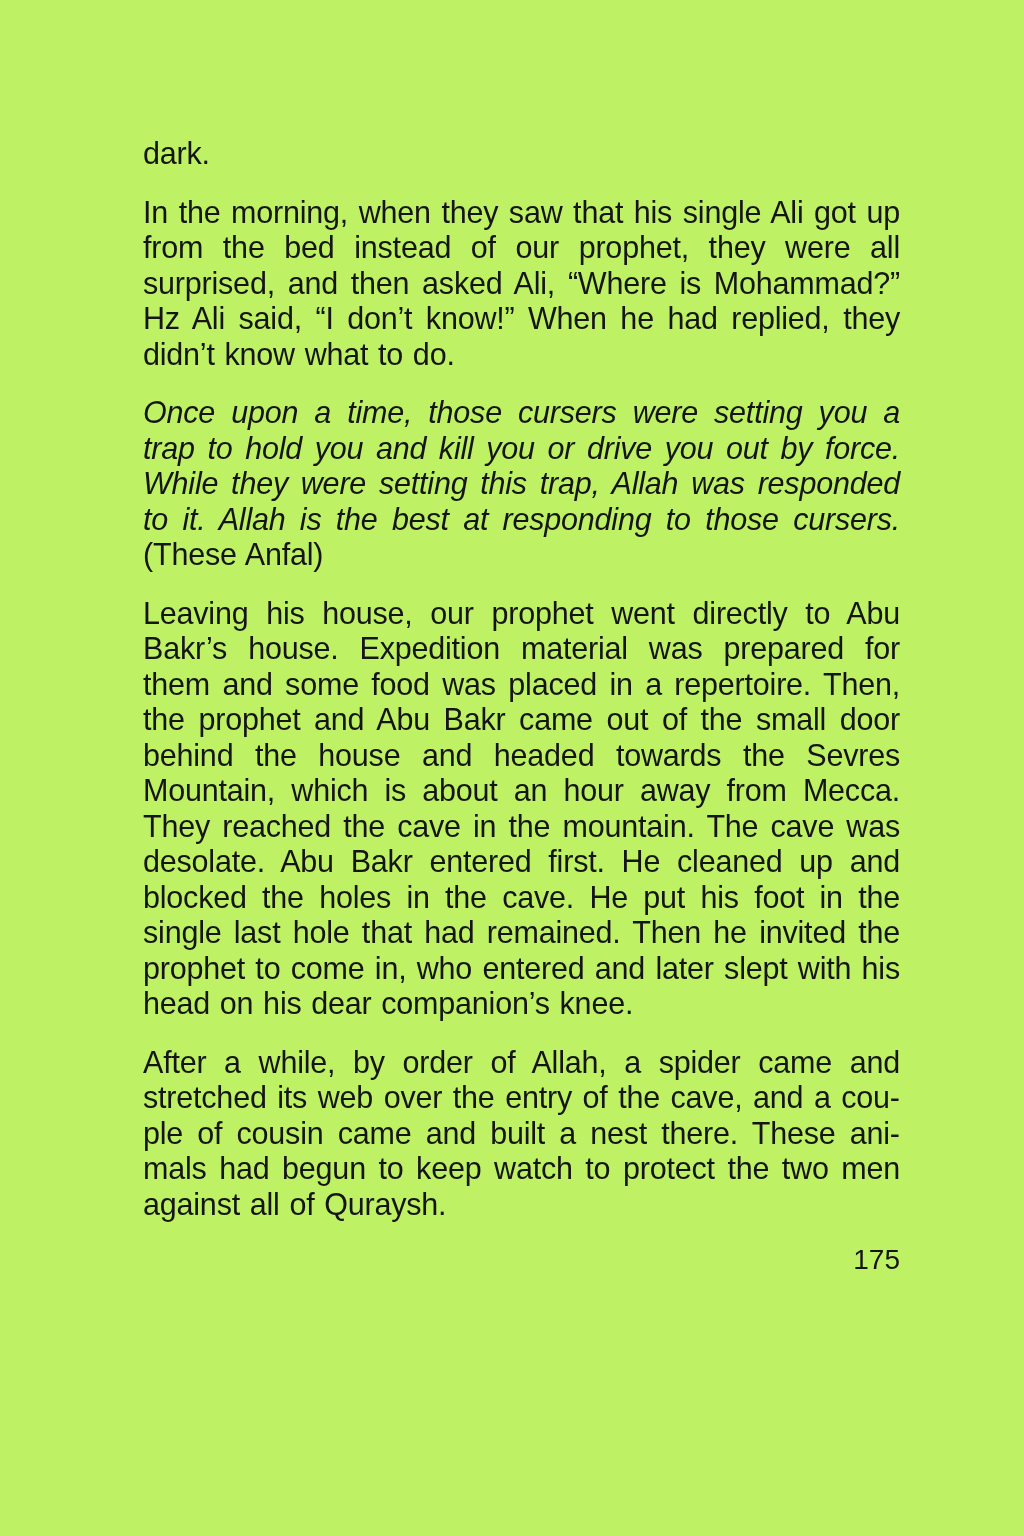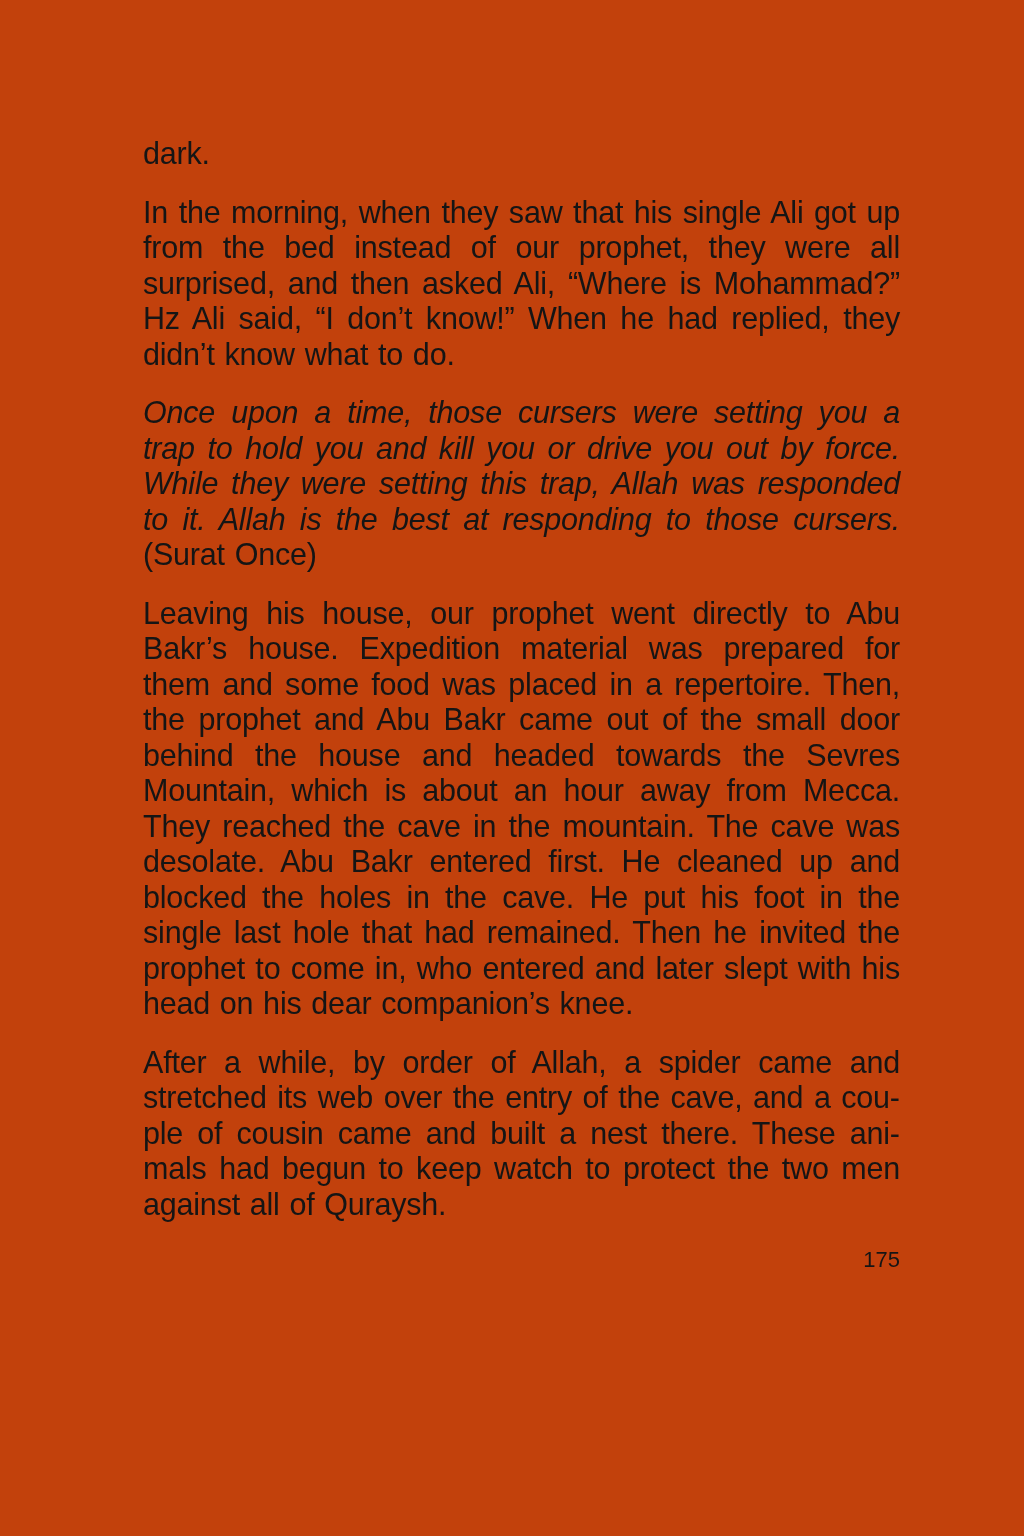--- a/index.html
+++ b/index.html
@@ -4,21 +4,21 @@
 <style>
   html, body {
     margin: 0;
     padding: 0;
     background: #ffffff;
   }
   .page {
     position: relative;
     width: 1024px;
     height: 1536px;
-    background: #c2410c;
+    background: #bef264;
     overflow: hidden;
     font-family: "Liberation Sans", sans-serif;
     color: #151515;
   }
   .text-block {
     position: absolute;
     left: 143px;
     top: 136px;
     width: 757px;
   }
@@ -36,36 +36,36 @@
     font-style: italic;
   }
   .text-block p.quote .quote-source {
     font-style: normal;
   }
   .text-block p.last-para {
     margin-bottom: 0;
   }
   .page-number {
     margin: 3px 0 0 0;
-    font-size: 22px;
+    font-size: 28px;
     line-height: 30px;
     text-align: right;
     letter-spacing: 0;
   }
 </style>
 </head>
 <body>
 
 <div class="page">
   <div class="text-block">
     <p>dark.</p>
 
     <p>In the morning, when they saw that his single Ali got up from the bed instead of our prophet, they were all surprised, and then asked Ali, “Where is Mohammad?” Hz Ali said, “I don’t know!” When he had replied, they didn’t know what to do.</p>
 
-    <p class="quote"><span>Once upon a time, those cursers were setting you a trap to hold you and kill you or drive you out by force. While they were setting this trap, Allah was responded to it. Allah is the best at responding to those cursers.</span><span class="quote-source"> (Surat Once)</span></p>
+    <p class="quote"><span>Once upon a time, those cursers were setting you a trap to hold you and kill you or drive you out by force. While they were setting this trap, Allah was responded to it. Allah is the best at responding to those cursers.</span><span class="quote-source"> (These Anfal)</span></p>
 
     <p>Leaving his house, our prophet went directly to Abu Bakr’s house. Expedition material was prepared for them and some food was placed in a repertoire. Then, the prophet and Abu Bakr came out of the small door behind the house and headed towards the Sevres Moun­tain, which is about an hour away from Mecca. They reached the cave in the mountain. The cave was deso­late. Abu Bakr entered first. He cleaned up and blocked the holes in the cave. He put his foot in the single last hole that had remained. Then he invited the prophet to come in, who entered and later slept with his head on his dear companion’s knee.</p>
 
     <p>After a while, by order of Allah, a spider came and stretched its web over the entry of the cave, and a cou­ple of cousin came and built a nest there. These ani­mals had begun to keep watch to protect the two men against all of Quraysh.</p>
 
 
     <div class="page-number">175</div>
   </div>
 </div>
 

